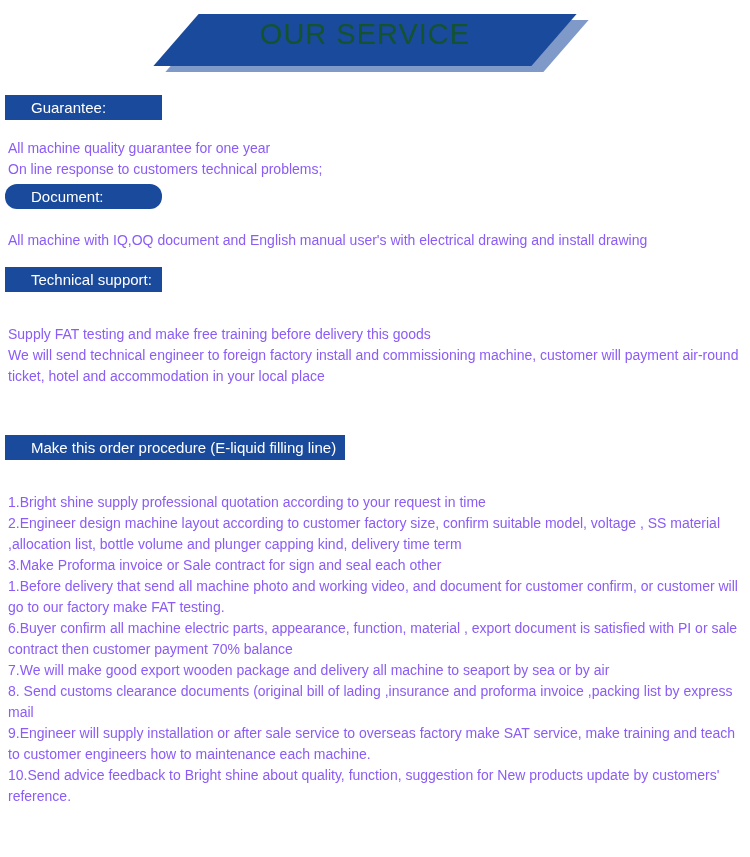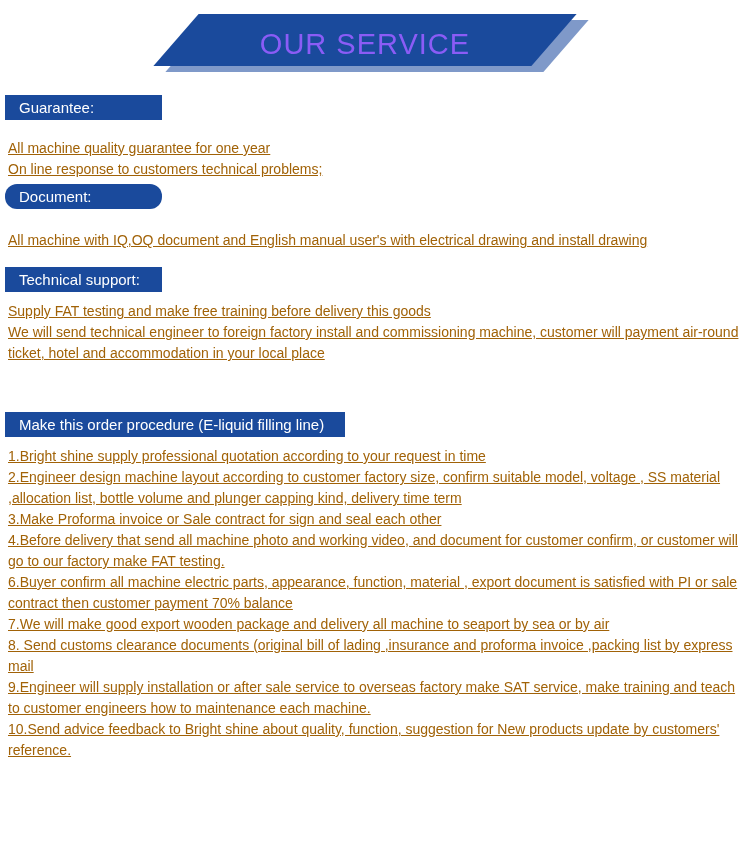--- a/index.html
+++ b/index.html
@@ -36,64 +36,63 @@
     left: 176px;
     top: 14px;
     width: 378px;
     height: 52px;
     background: #1a4a9c;
     transform: skewX(-41deg);
   }
   .banner-title {
     position: absolute;
     left: 176px;
-    top: 10px;
+    top: 0;
     width: 378px;
     height: 68px;
     display: flex;
     align-items: center;
     justify-content: center;
-    color: #8b5cf6;
+    color: #14532d;
     font-size: 29px;
     letter-spacing: 1px;
     white-space: nowrap;
   }
 
   
   .sec-head {
     box-sizing: border-box;
     margin-left: 5px;
     width: 157px;
     height: 25px;
     line-height: 25px;
-    padding-left: 14px;
+    padding-left: 26px;
     background: #1a4a9c;
     color: #ffffff;
     font-size: 15px;
     white-space: nowrap;
     overflow: visible;
   }
   .sec-head.wide { width: 340px; margin-top: 48px; }
 
   .mt15 { margin-top: 15px; }
   .mt16 { margin-top: 16px; }
   .mt20 { margin-top: 4px; border-radius: 12px; }
 
   
   .sec-body {
     padding: 0 11px 0 8px;
     font-size: 14px;
     line-height: 21px;
-    color: #a16207;
-    text-decoration: underline;
+    color: #8b5cf6;
   }
   .sec-body p { margin: 0; }
   .mt18b { margin-top: 18px; }
   .mt21b { margin-top: 21px; }
-  .mt22b { margin-top: 9px; }
+  .mt22b { margin-top: 32px; }
 </style>
 </head>
 <body>
 
 <div class="page">
 
   <div class="banner-area">
     <div class="banner-shadow"></div>
     <div class="banner-bar"></div>
     <div class="banner-title">OUR SERVICE</div>
@@ -121,21 +120,21 @@
       <p>We will send technical engineer to foreign factory install and commissioning machine, customer will payment air-round ticket, hotel and accommodation in your local place</p>
     </div>
   </section>
 
   <section>
     <div class="sec-head wide mt16">Make this order procedure (E-liquid filling line)</div>
     <div class="sec-body mt22b">
       <p>1.Bright shine supply professional quotation according to your request in time</p>
       <p>2.Engineer design machine layout according to customer factory size, confirm suitable model, voltage , SS material ,allocation list, bottle volume and plunger capping kind, delivery time term</p>
       <p>3.Make Proforma invoice or Sale contract for sign and seal each other</p>
-      <p>4.Before delivery that send all machine photo and working video, and document for customer confirm, or customer will go to our factory make FAT testing.</p>
+      <p>1.Before delivery that send all machine photo and working video, and document for customer confirm, or customer will go to our factory make FAT testing.</p>
       <p>6.Buyer confirm all machine electric parts, appearance, function, material , export document is satisfied with PI or sale contract then customer payment 70% balance</p>
       <p>7.We will make good export wooden package and delivery all machine to seaport by sea or by air</p>
       <p>8. Send customs clearance documents (original bill of lading ,insurance and proforma invoice ,packing list by express mail</p>
       <p>9.Engineer will supply installation or after sale service to overseas factory make SAT service, make training and teach to customer engineers how to maintenance each machine.</p>
       <p>10.Send advice feedback to Bright shine about quality, function, suggestion for New products update by customers' reference.</p>
     </div>
   </section>
 
 </div>
 

